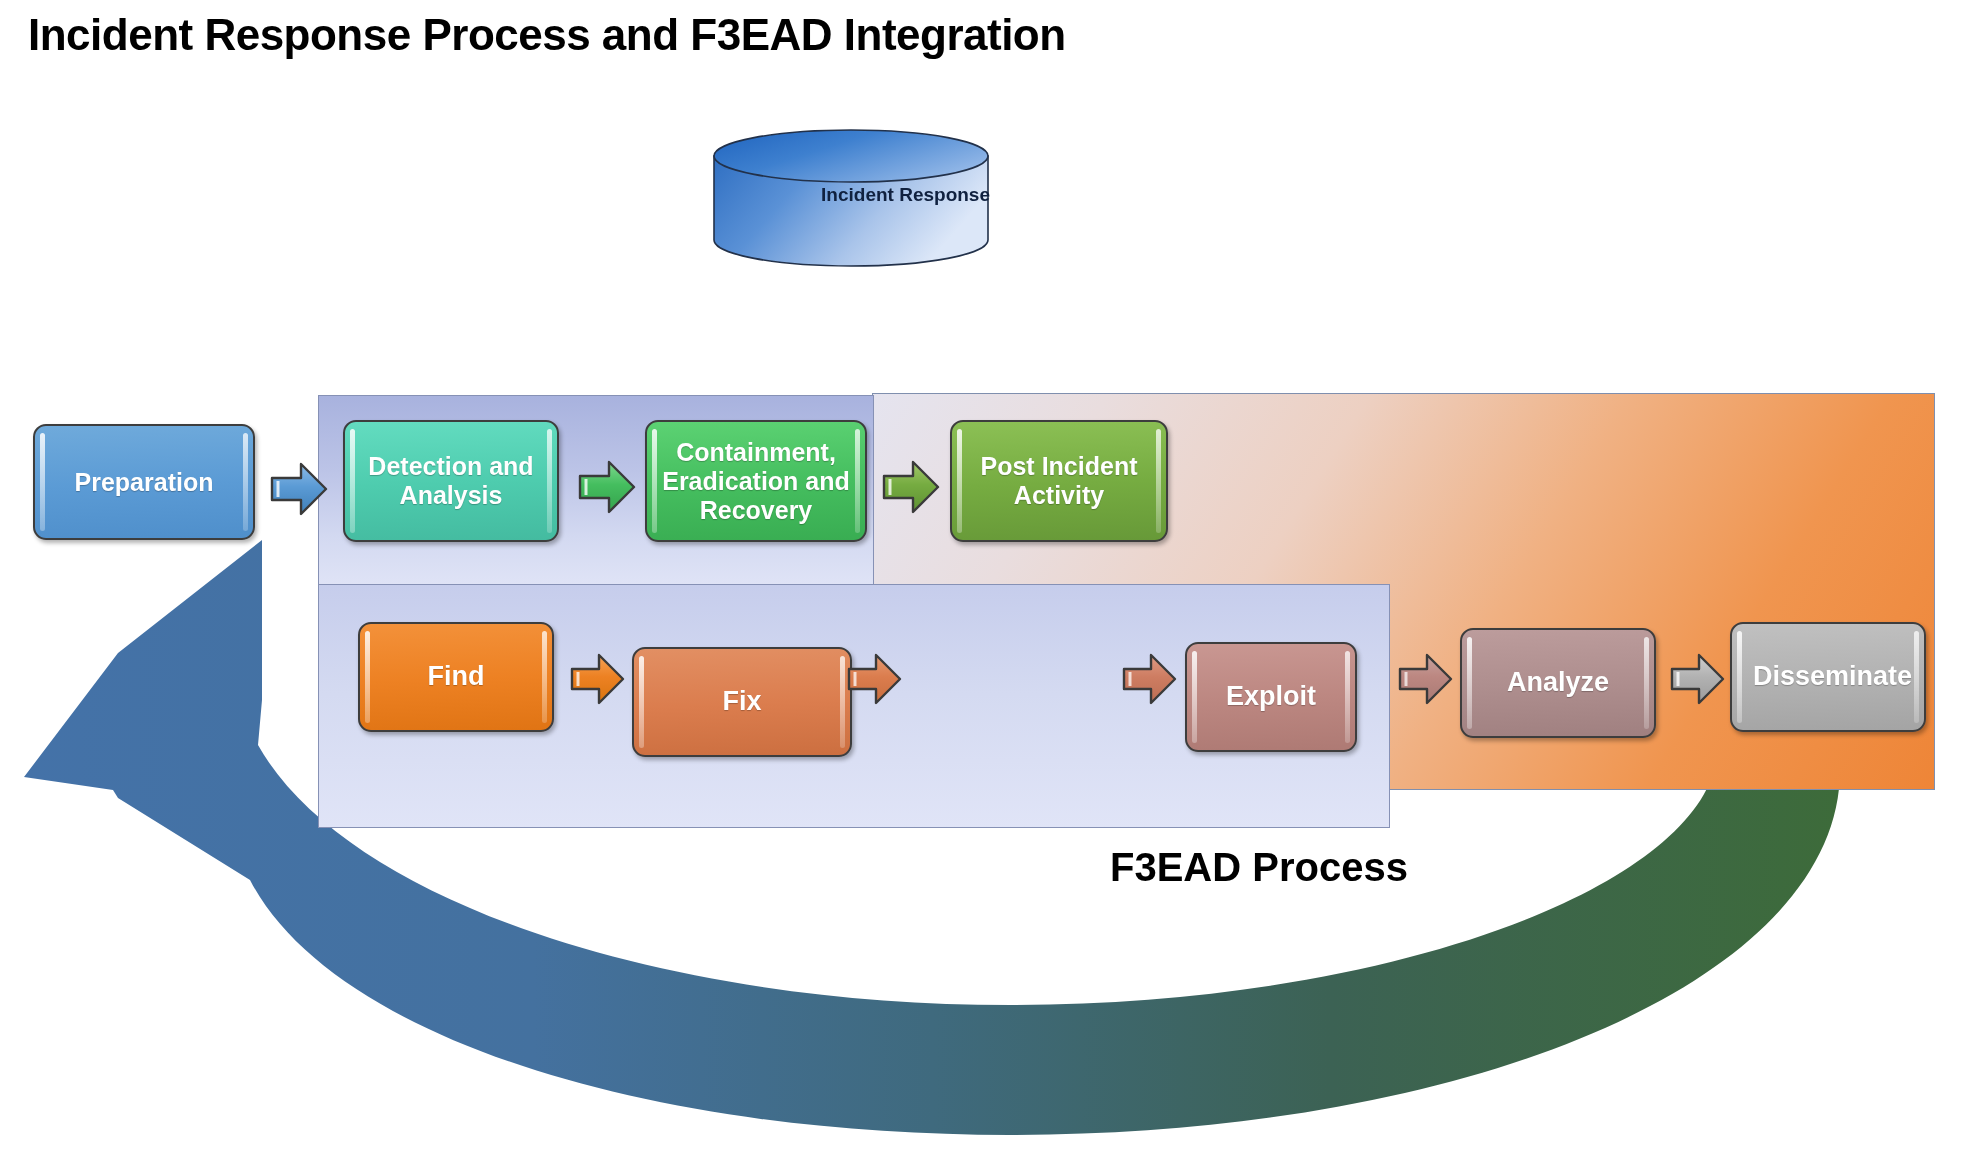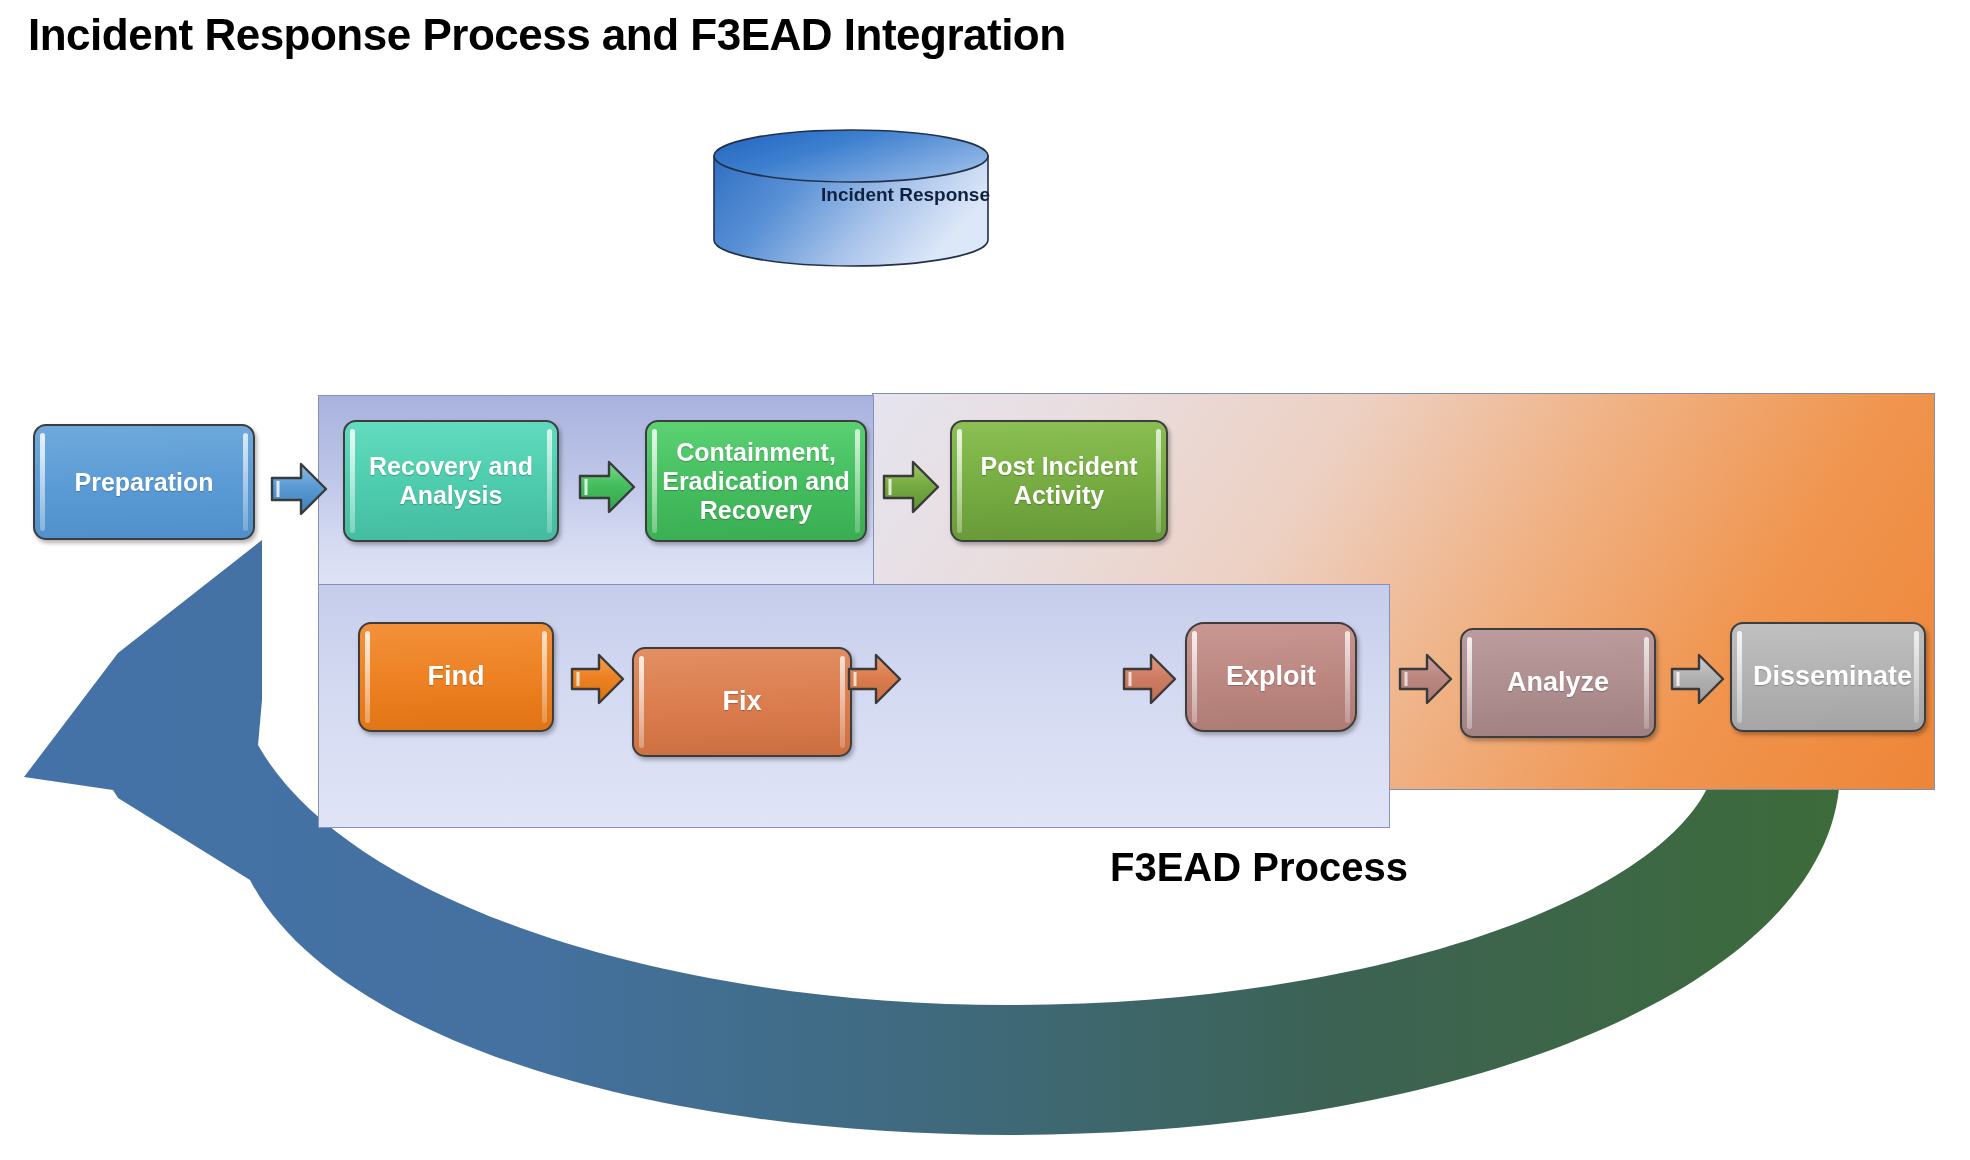--- a/index.html
+++ b/index.html
@@ -225,21 +225,21 @@
           <stop offset="45%" stop-color="#5B9BD5"></stop>
           <stop offset="100%" stop-color="#3F7FB8"></stop>
       </linearGradient>
     </defs>
     <path d="M 4 20 L 33 20 L 33 6 L 58 31 L 33 56 L 33 42 L 4 42 Z" fill="url(#agBlue)" stroke="#3a3a3a" stroke-width="2.4" stroke-linejoin="round"></path>
     <path d="M 10 23 L 10 39" stroke="rgba(255,255,255,0.8)" stroke-width="3" fill="none"></path>
   </svg>
 
   <div class="pbox" style="left:343px; top:420px; width:216px; height:122px; font-size:25px;
               background:linear-gradient(178deg,#63DCC0 0%,#4ECCAE 52%,#44BBA0 100%);">
-    <span class="plabel">Recovery and Analysis</span>
+    <span class="plabel">Detection and Analysis</span>
   </div>
 
   <svg class="arrow" style="left:576px; top:456px;" width="62" height="62" viewBox="0 0 62 62">
     <defs>
       <linearGradient id="agGreen" x1="0" y1="0" x2="0" y2="1">
         <stop offset="0%" stop-color="#7FD98F"></stop>
           <stop offset="45%" stop-color="#45BE5F"></stop>
           <stop offset="100%" stop-color="#34A24C"></stop>
       </linearGradient>
     </defs>
@@ -309,22 +309,22 @@
       <linearGradient id="agOr3" x1="0" y1="0" x2="0" y2="1">
         <stop offset="0%" stop-color="#DE9B85"></stop>
           <stop offset="45%" stop-color="#CE7D62"></stop>
           <stop offset="100%" stop-color="#BC6E53"></stop>
       </linearGradient>
     </defs>
     <path d="M 4 19 L 31 19 L 31 5 L 55 29 L 31 53 L 31 39 L 4 39 Z" fill="url(#agOr3)" stroke="#3a3a3a" stroke-width="2.4" stroke-linejoin="round"></path>
     <path d="M 10 22 L 10 36" stroke="rgba(255,255,255,0.75)" stroke-width="3" fill="none"></path>
   </svg>
 
-  <div class="pbox" style="left:1185px; top:622px; width:172px; height:110px; font-size:27px;
-              background:linear-gradient(178deg,#C99792 0%,#BC8781 52%,#AE7A74 100%);border-radius:19px;">
+  <div class="pbox" style="left:1185px; top:642px; width:172px; height:110px; font-size:27px;
+              background:linear-gradient(178deg,#C99792 0%,#BC8781 52%,#AE7A74 100%);">
     <span class="plabel">Exploit</span>
   </div>
 
   <svg class="arrow" style="left:1396px; top:650px;" width="58" height="58" viewBox="0 0 58 58">
     <defs>
       <linearGradient id="agMauve" x1="0" y1="0" x2="0" y2="1">
         <stop offset="0%" stop-color="#C7A39E"></stop>
           <stop offset="45%" stop-color="#BC8781"></stop>
           <stop offset="100%" stop-color="#A97A74"></stop>
       </linearGradient>

